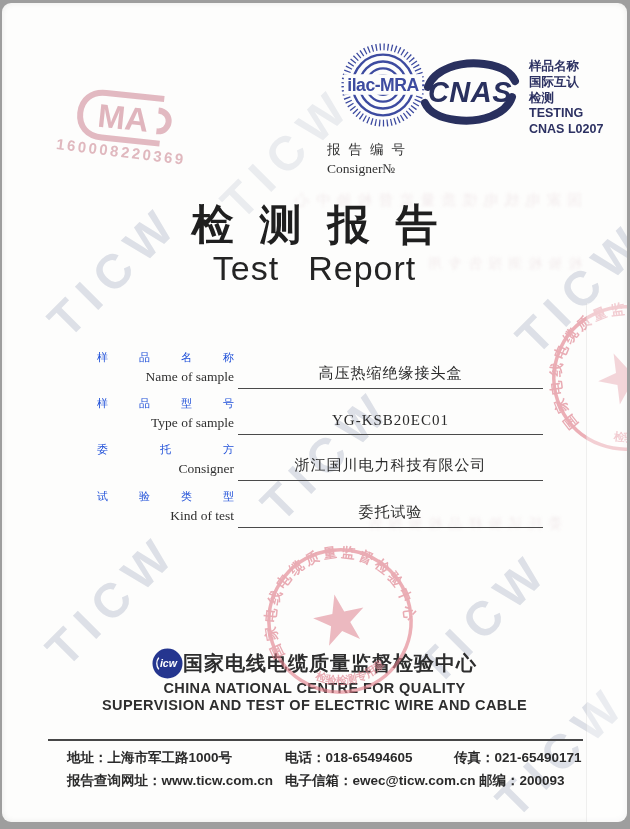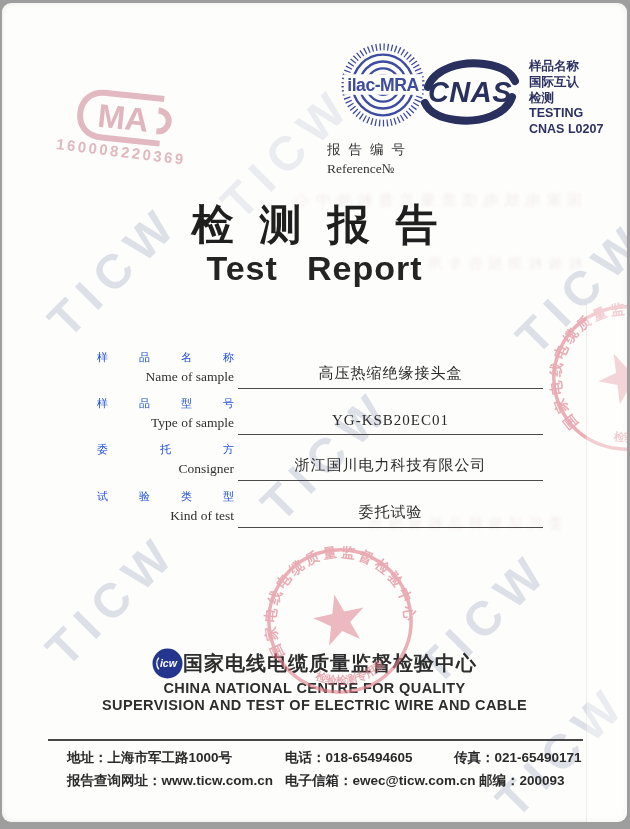--- a/index.html
+++ b/index.html
@@ -47,21 +47,21 @@
   .ref-en{width:82px;font-size:13.5px;color:#333;font-family:"Liberation Serif",serif;margin-top:2px;}
   .ref-line{position:absolute;left:73px;top:0;width:145px;height:33px;
     border-bottom:1px solid #4a4a4a;text-align:center;}
   .ref-val{position:absolute;bottom:4px;width:100%;font-size:14px;color:#2e2e2e;
     font-family:"Liberation Serif",serif;letter-spacing:0.5px;}
   
   .title-cn{position:absolute;left:0;top:194px;width:100%;text-align:center;z-index:2;
     font-size:42px;font-weight:bold;color:#1f1f1f;letter-spacing:0.62em;padding-left:0.62em;
     box-sizing:border-box;}
   .title-en{position:absolute;left:0;top:246px;width:100%;text-align:center;z-index:2;
-    font-size:34px;font-weight:bold;color:#242424;word-spacing:0.55em;letter-spacing:1px;}
+    font-size:34px;font-weight:normal;color:#242424;word-spacing:0.55em;letter-spacing:1px;}
   
   .field-row{position:absolute;left:95px;width:448px;height:39px;z-index:2;}
   .f-label{position:absolute;left:0;top:0;width:137px;}
   .f-cn{font-size:11px;color:#1d4ed8;text-align:justify;text-align-last:justify;height:19px;
     font-family:"Liberation Serif",serif;}
   .f-en{font-size:13.5px;color:#2f2f2f;text-align:right;font-family:"Liberation Serif",serif;}
   .f-line{position:absolute;left:141px;right:2px;top:0;height:38px;border-bottom:1px solid #4a4a4a;}
   .f-value{position:absolute;bottom:5px;width:100%;text-align:center;font-size:15px;color:#2b2b2b;
     font-family:"Liberation Serif",serif;letter-spacing:1px;}
   
@@ -140,21 +140,21 @@
   <div class="hdr-side">
     <div>样品名称</div>
     <div>国际互认</div>
     <div>检测</div>
     <div>TESTING</div>
     <div>CNAS L0207</div>
   </div>
 
   <div class="ref">
     <div class="ref-cn">报告编号</div>
-    <div class="ref-en">Reference№</div>
+    <div class="ref-en">Consigner№</div>
   </div>
 
   <div class="title-cn">检测报告</div>
   <div class="title-en">Test Report</div>
 
   <div class="field-row" style="top:347px;">
     <div class="f-label">
       <div class="f-cn">样品名称</div>
       <div class="f-en">Name of sample</div>
     </div>

